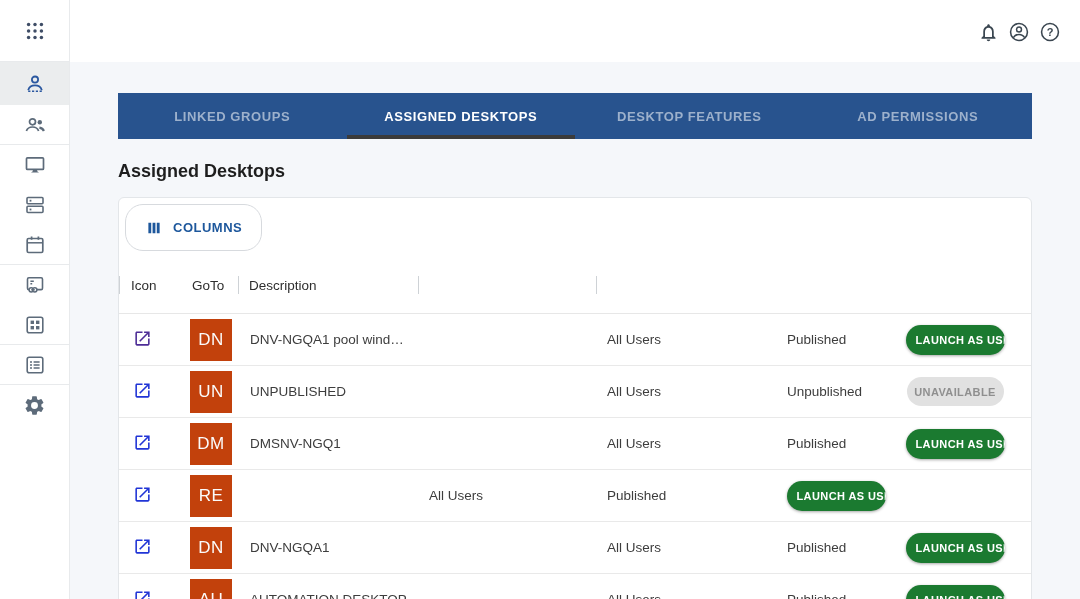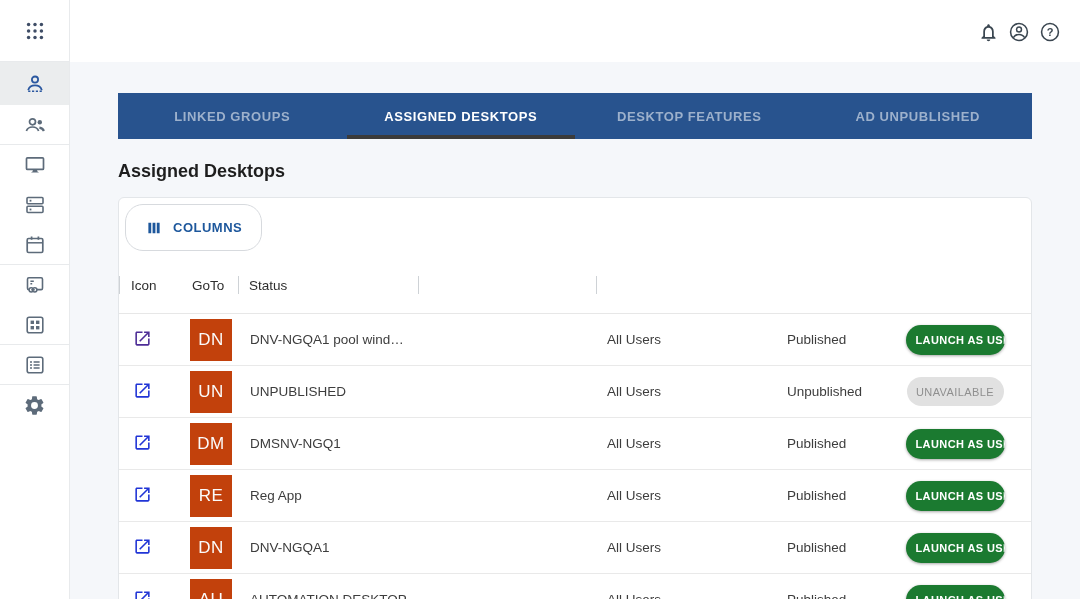--- a/index.html
+++ b/index.html
@@ -42,21 +42,21 @@
   .cell.c-desktop { padding-left:12px; white-space:nowrap; overflow:hidden; text-overflow:ellipsis; }
   .cell.c-action { padding:0; display:flex; justify-content:center; }
   .cell.filler { padding:0; }
 
   .trow { height:52px; border-bottom:1px solid #e9e9e9; font-size:13.5px; color:#3d3d3d; }
   .goto-link { color:#2135d6; display:inline-flex; cursor:pointer; }
   .goto-link.visited { color:#4d2d96; }
   .avatar { width:42px; height:42px; background:#c2410c; color:#fbfbfb; display:flex; align-items:center; justify-content:center; font-size:17px; font-weight:500; letter-spacing:.5px; }
 
   .btn-launch { width:99px; height:30px; border:none; border-radius:15px; background:#1b7a30; color:#ffffff; font-family:inherit; font-size:11px; font-weight:bold; letter-spacing:.4px; white-space:nowrap; overflow:hidden; text-align:left; padding:0 0 0 10px; cursor:pointer; box-shadow:0 1px 3px rgba(0,0,0,.35); }
-  .btn-unavailable { width:97px; height:29px; border:none; border-radius:15px; background:#e1e1e1; color:#8f8f8f; font-family:inherit; font-size:11px; font-weight:normal; letter-spacing:.4px; white-space:nowrap; text-align:center; cursor:default; }
+  .btn-unavailable { width:97px; height:29px; border:none; border-radius:15px; background:#e1e1e1; color:#8f8f8f; font-family:inherit; font-size:11px; font-weight:bold; letter-spacing:.4px; white-space:nowrap; text-align:center; cursor:default; }
 
   svg { display:block; }
 </style>
 </head>
 <body>
 
 <div class="topbar">
   <div class="topbar-icons">
     <button class="tbicon">
       <span>
@@ -187,42 +187,42 @@
         <path d="M19.14 12.94c.04-.3.06-.61.06-.94 0-.32-.02-.64-.07-.94l2.03-1.58a.49.49 0 0 0 .12-.61l-1.92-3.32a.488.488 0 0 0-.59-.22l-2.39.96c-.5-.38-1.03-.7-1.62-.94l-.36-2.54a.484.484 0 0 0-.48-.41h-3.84c-.24 0-.43.17-.47.41l-.36 2.54c-.59.24-1.13.57-1.62.94l-2.39-.96a.48.48 0 0 0-.59.22L2.74 8.87c-.12.21-.08.47.12.61l2.03 1.58c-.05.3-.09.63-.09.94s.02.64.07.94l-2.03 1.58a.49.49 0 0 0-.12.61l1.92 3.32c.12.22.37.29.59.22l2.39-.96c.5.38 1.03.7 1.62.94l.36 2.54c.05.24.24.41.48.41h3.84c.24 0 .44-.17.47-.41l.36-2.54c.59-.24 1.13-.56 1.62-.94l2.39.96c.22.08.47 0 .59-.22l1.92-3.32a.49.49 0 0 0-.12-.61l-2.01-1.58zM12 15.6A3.6 3.6 0 1 1 12 8.4a3.6 3.6 0 0 1 0 7.2z"></path>
       </svg>
     </span>
   </div>
 </div>
 
 <div class="tabbar">
   <div class="tab">LINKED GROUPS</div>
   <div class="tab active">ASSIGNED DESKTOPS</div>
   <div class="tab">DESKTOP FEATURES</div>
-  <div class="tab">AD UNPUBLISHED</div>
+  <div class="tab">AD PERMISSIONS</div>
 </div>
 
 <div class="page-title">Assigned Desktops</div>
 
 <div class="card">
 
   <div class="toolbar">
     <button class="tool-btn">
       <span>
         <svg width="18" height="18" viewBox="0 0 24 24" fill="currentColor">
             <path d="M4.5 5h3.8v14H4.5zM10.1 5h3.8v14h-3.8zM15.7 5h3.8v14h-3.8z"></path>
           </svg>
       </span>
       <span>COLUMNS</span>
     </button>
   </div>
 
   <div class="grid-row thead">
     <div class="cell c-icon divided">Icon</div>
     <div class="cell c-goto">GoTo</div>
-    <div class="cell divided">Status</div>
+    <div class="cell divided">Description</div>
     <div class="cell divided"></div>
     <div class="cell filler divided"></div>
   </div>
 
   <div class="grid-row trow">
     <div class="cell c-goto"><span class="goto-link visited">
           <svg width="19" height="19" viewBox="0 0 24 24" fill="currentColor">
             <path d="M19 19H5V5h7V3H5c-1.11 0-2 .9-2 2v14c0 1.1.89 2 2 2h14c1.1 0 2-.9 2-2v-7h-2v7zM14 3v2h3.59l-9.83 9.83 1.41 1.41L19 6.41V10h2V3h-7z"></path>
           </svg>
         </span></div>
@@ -279,21 +279,20 @@
 
   <div class="grid-row trow">
     <div class="cell c-goto"><span class="goto-link">
           <svg width="19" height="19" viewBox="0 0 24 24" fill="currentColor">
             <path d="M19 19H5V5h7V3H5c-1.11 0-2 .9-2 2v14c0 1.1.89 2 2 2h14c1.1 0 2-.9 2-2v-7h-2v7zM14 3v2h3.59l-9.83 9.83 1.41 1.41L19 6.41V10h2V3h-7z"></path>
           </svg>
         </span></div>
     <div class="cell c-icon">
         <span class="avatar">RE</span>
       </div>
-    <div class="cell c-desktop">Reg App</div>
     <div class="cell"></div>
     <div class="cell">All Users</div>
     <div class="cell">Published</div>
     <div class="cell c-action">
         <button class="btn-launch">LAUNCH AS USER</button>
       </div>
     <div class="cell filler"></div>
   </div>
 
   <div class="grid-row trow">

